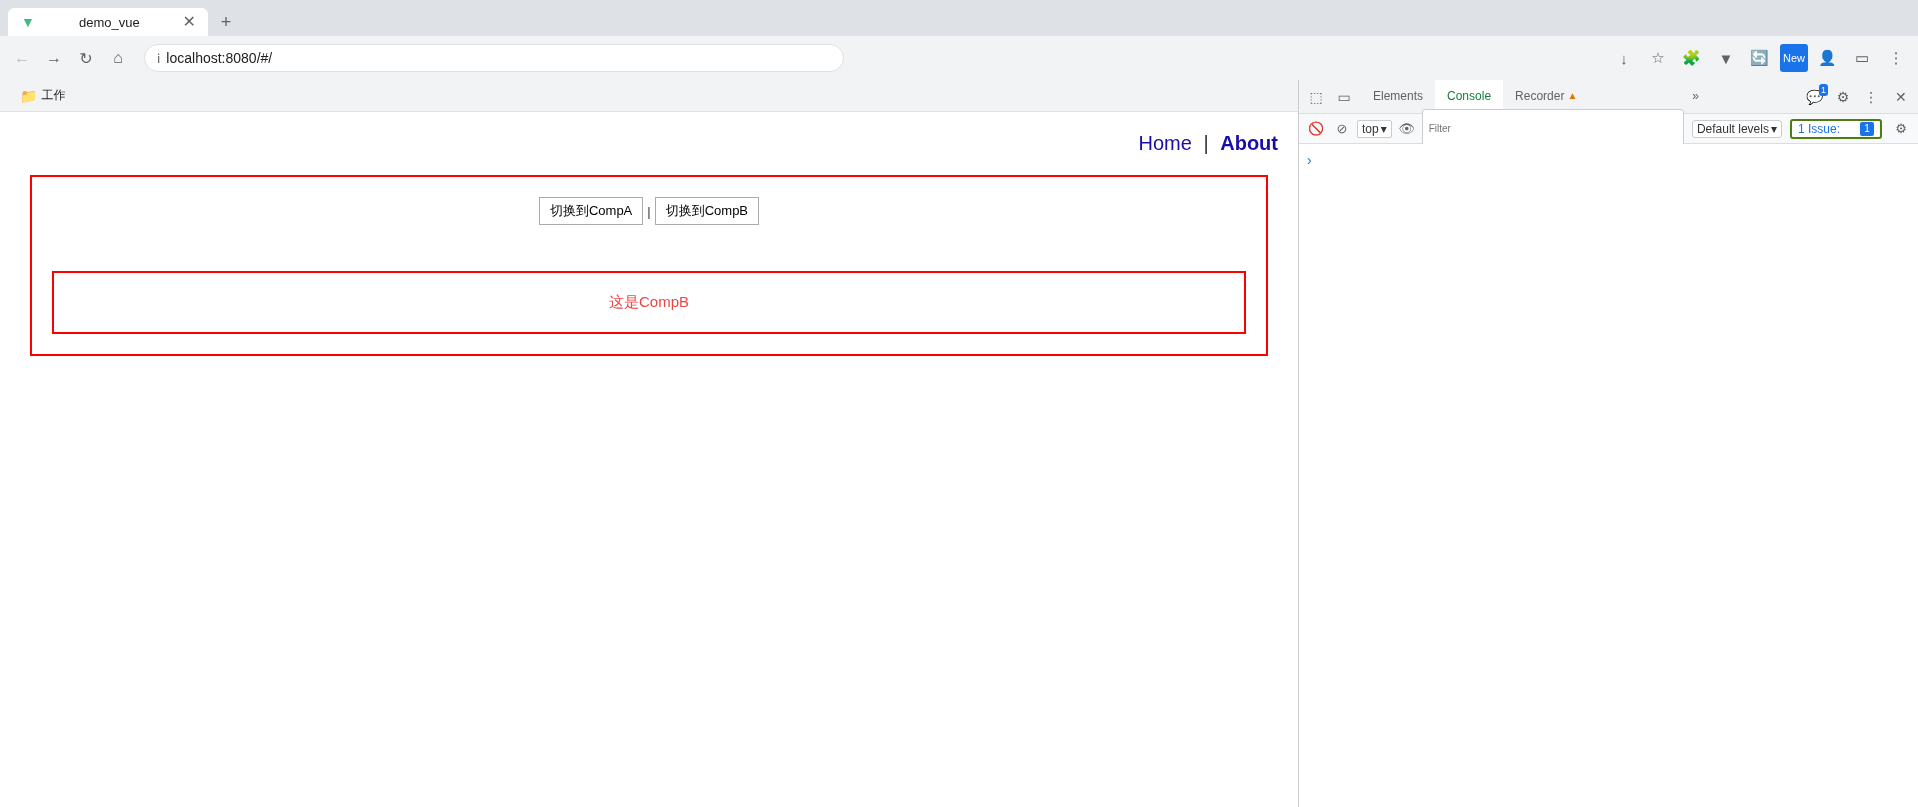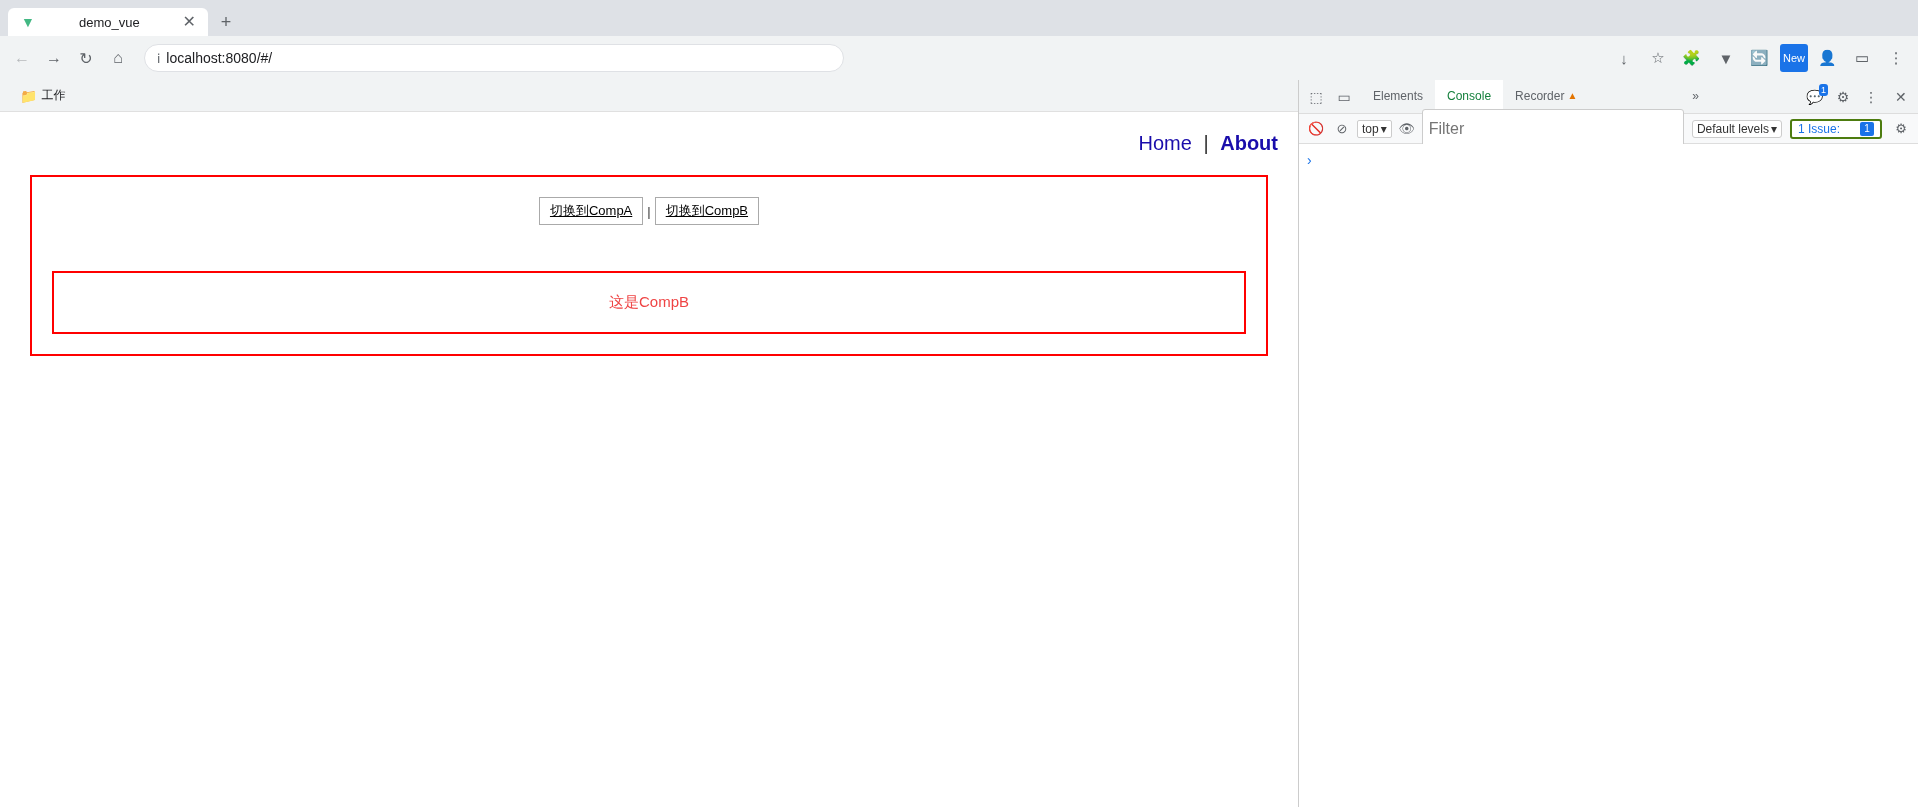--- a/index.html
+++ b/index.html
@@ -31,38 +31,38 @@
     .bookmark-icon { font-size: 14px; }
 
     .page-content { padding: 20px; }
     .nav-links { text-align: right; margin-bottom: 20px; font-size: 20px; }
     .nav-links a { color: #1a0dab; text-decoration: none; }
     .nav-links a.active { font-weight: bold; }
     .nav-separator { margin: 0 6px; color: #333; }
 
     .parent-box { border: 2px solid red; padding: 20px; margin: 0 10px; }
     .parent-title { text-align: center; font-size: 15px; color: #333; margin-bottom: 16px; }
-    .button-row { display: flex; justify-content: center; align-items: center; gap: 0; margin-bottom: 32px; text-decoration: underline; }
+    .button-row { display: flex; justify-content: center; align-items: center; gap: 0; margin-bottom: 32px; }
     .comp-btn { border: 1px solid #aaa; background: #fff; padding: 4px 10px; font-size: 13px; cursor: pointer; }
     .btn-separator { margin: 0 4px; color: #333; font-size: 13px; }
     .comp-box { border: 2px solid red; padding: 20px; text-align: center; font-size: 15px; color: #ef4444; margin-top: 46px; }
 
     
     .devtools { width: 620px; background: #ffffff; border-left: 1px solid #ccc; display: flex; flex-direction: column; }
     .devtools-tabs { display: flex; align-items: center; background: #f1f3f4; border-bottom: 1px solid #ddd; height: 34px; padding: 0 4px; }
     .devtools-tab { padding: 0 12px; height: 34px; display: flex; align-items: center; font-size: 12px; color: #5f6368; cursor: pointer; border-bottom: 2px solid transparent; }
     .devtools-tab.active { color: #15803d; border-bottom: 2px solid #1a73e8; background: #fff; }
     .devtools-icons { display: flex; align-items: center; gap: 2px; margin-right: 4px; }
     .devtools-icon-btn { width: 26px; height: 26px; border-radius: 4px; border: none; background: transparent; cursor: pointer; display: flex; align-items: center; justify-content: center; color: #5f6368; font-size: 14px; }
     .devtools-more { margin-left: auto; }
     .devtools-close { margin-left: 2px; }
     .devtools-toolbar { display: flex; align-items: center; background: #f8f9fa; border-bottom: 1px solid #ddd; height: 30px; padding: 0 6px; gap: 4px; }
     .console-icon-btn { width: 22px; height: 22px; border-radius: 3px; border: none; background: transparent; cursor: pointer; display: flex; align-items: center; justify-content: center; color: #5f6368; font-size: 13px; }
     .top-dropdown { display: flex; align-items: center; border: 1px solid #ccc; border-radius: 2px; padding: 1px 4px; font-size: 12px; color: #333; cursor: pointer; gap: 2px; background: #fff; }
-    .filter-input { flex: 1; height: 39px; border: 1px solid #ccc; border-radius: 3px; padding: 0 6px; font-size: 16px; outline: none; }
+    .filter-input { flex: 1; height: 39px; border: 1px solid #ccc; border-radius: 3px; padding: 0 6px; font-size: 10px; outline: none; }
     .default-levels-btn { display: flex; align-items: center; border: 1px solid #ccc; border-radius: 3px; padding: 1px 4px; font-size: 12px; color: #333; cursor: pointer; gap: 2px; background: #fff; margin-left: 4px; }
     .issues-badge { display: flex; align-items: center; gap: 20px; border: 2px solid #4d7c0f; border-radius: 3px; padding: 1px 6px; font-size: 12px; color: #1a73e8; cursor: pointer; background: #fff; margin-left: 4px; }
     .issues-icon { width: 14px; height: 14px; background: #1a73e8; color: #fff; border-radius: 2px; display: flex; align-items: center; justify-content: center; font-size: 10px; }
     .settings-icon-btn { margin-left: 4px; }
     .console-content { flex: 1; background: #fff; padding: 4px 8px; overflow-y: auto; }
     .console-arrow { color: #1a73e8; font-size: 14px; cursor: pointer; margin-top: 4px; }
 
     .tab-favicon { width: 16px; height: 16px; display: flex; align-items: center; justify-content: center; }
     .vue-icon { color: #42b883; font-size: 14px; font-weight: bold; }
   </style>

